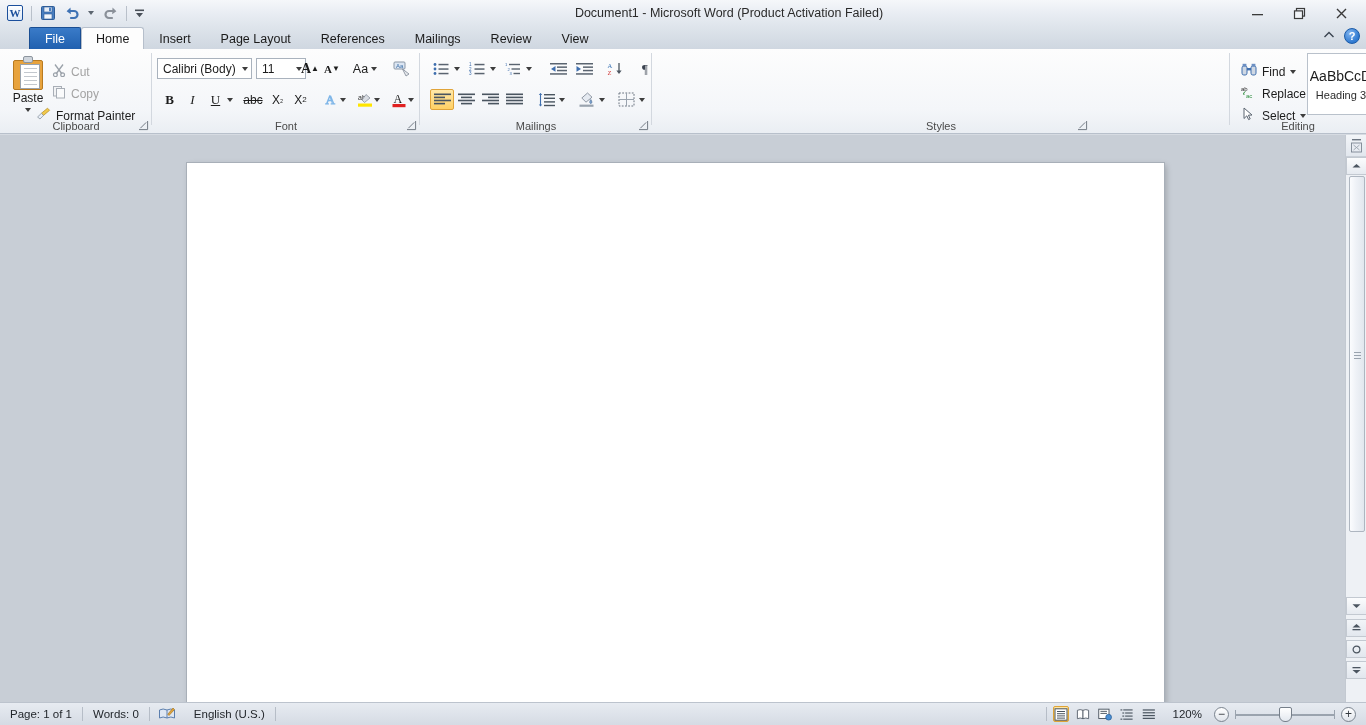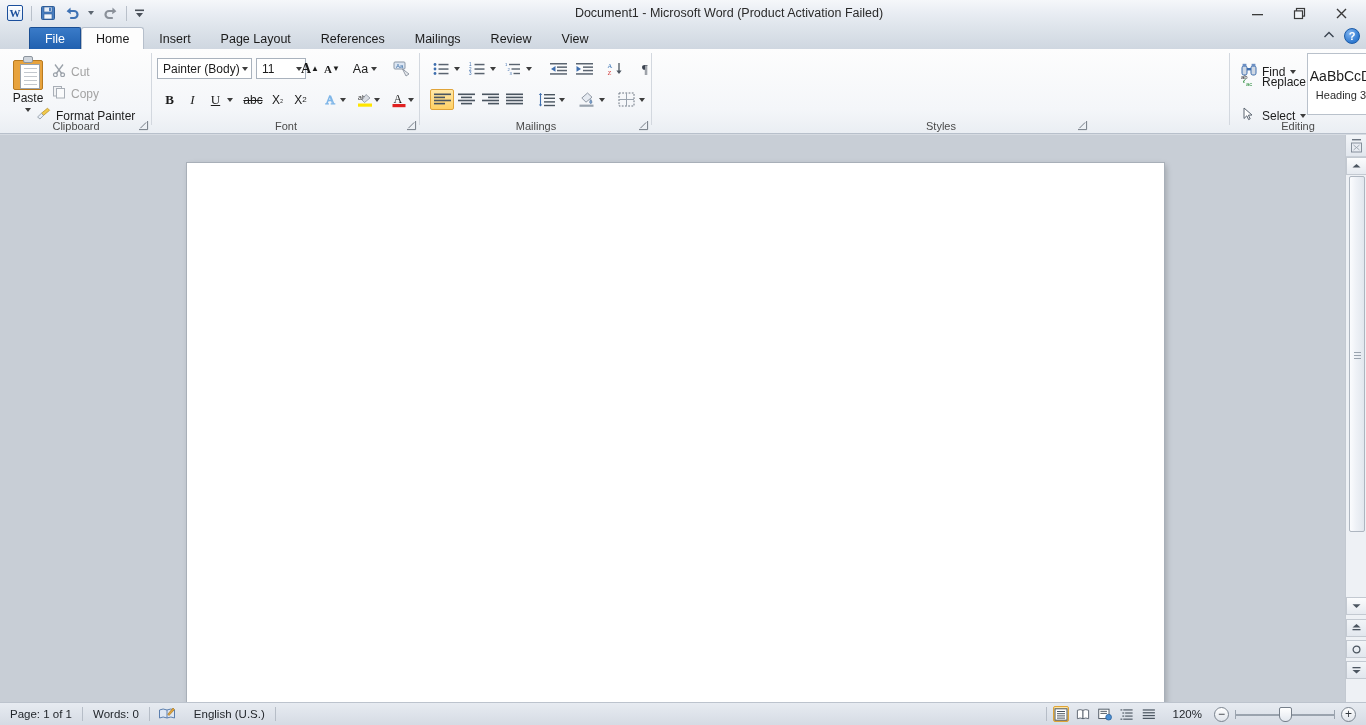--- a/index.html
+++ b/index.html
@@ -313,21 +313,21 @@
         <svg width="11" height="11" viewBox="0 0 11 11">
             <path d="M1 9.6 H9.6 V1" fill="none" stroke="#737b85" stroke-width="1"></path>
             <path d="M2.4 8.2 L8.2 2.4" stroke="#737b85" stroke-width="1"></path>
           </svg>
       </div>
       <div class="grp-div" style="right:0;"></div>
     </div>
 
     <div class="grp" style="left:152px; width:268px;">
       <div class="combo" style="position:absolute; left:5px; top:9px; width:95px;">
-        <span class="cv">Painter (Body)</span>
+        <span class="cv">Calibri (Body)</span>
         <span class="caret-d"></span>
       </div>
       <div class="combo" style="position:absolute; left:104px; top:9px; width:50px;">
         <span class="cv">11</span>
         <span class="caret-d"></span>
       </div>
       <div class="icon-btn" style="position:absolute; left:147px; top:9px; width:22px;">
         <span style="font:600 14px 'Liberation Serif',serif">A</span>
           <span style="font-size:8px;vertical-align:super">▲</span>
       </div>
@@ -571,21 +571,21 @@
             <rect x="1" y="3" width="5" height="9" rx="1.8" fill="#cfd8e4" stroke="#3f6fae" stroke-width="1"></rect>
             <rect x="10" y="3" width="5" height="9" rx="1.8" fill="#cfd8e4" stroke="#3f6fae" stroke-width="1"></rect>
             <rect x="6" y="5" width="4" height="2.4" fill="#3f6fae"></rect>
             <rect x="1.6" y="0.8" width="3.8" height="2.6" fill="#6b8fc3"></rect>
             <rect x="10.6" y="0.8" width="3.8" height="2.6" fill="#6b8fc3"></rect>
           </svg>
         </span>
         <span class="lbl">Find</span>
         <span class="caret-d"></span>
       </div>
-      <div class="edit-item" style="left:8px; top:22px;">
+      <div class="edit-item" style="left:8px; top:34px;">
         <span>
           <svg width="16" height="14" viewBox="0 0 16 14">
             <text x="0" y="6" font-size="6" font-family="Liberation Sans" fill="#2b2b2b">ab</text>
             <text x="5" y="13" font-size="6" font-family="Liberation Sans" fill="#2f8f3f">ac</text>
             <path d="M4.5 6.5 q-3 1 -1.5 3.5" fill="none" stroke="#2f8f3f" stroke-width="1"></path>
           </svg>
         </span>
         <span class="lbl">Replace</span>
       </div>
       <div class="edit-item" style="left:8px; top:56px;">

